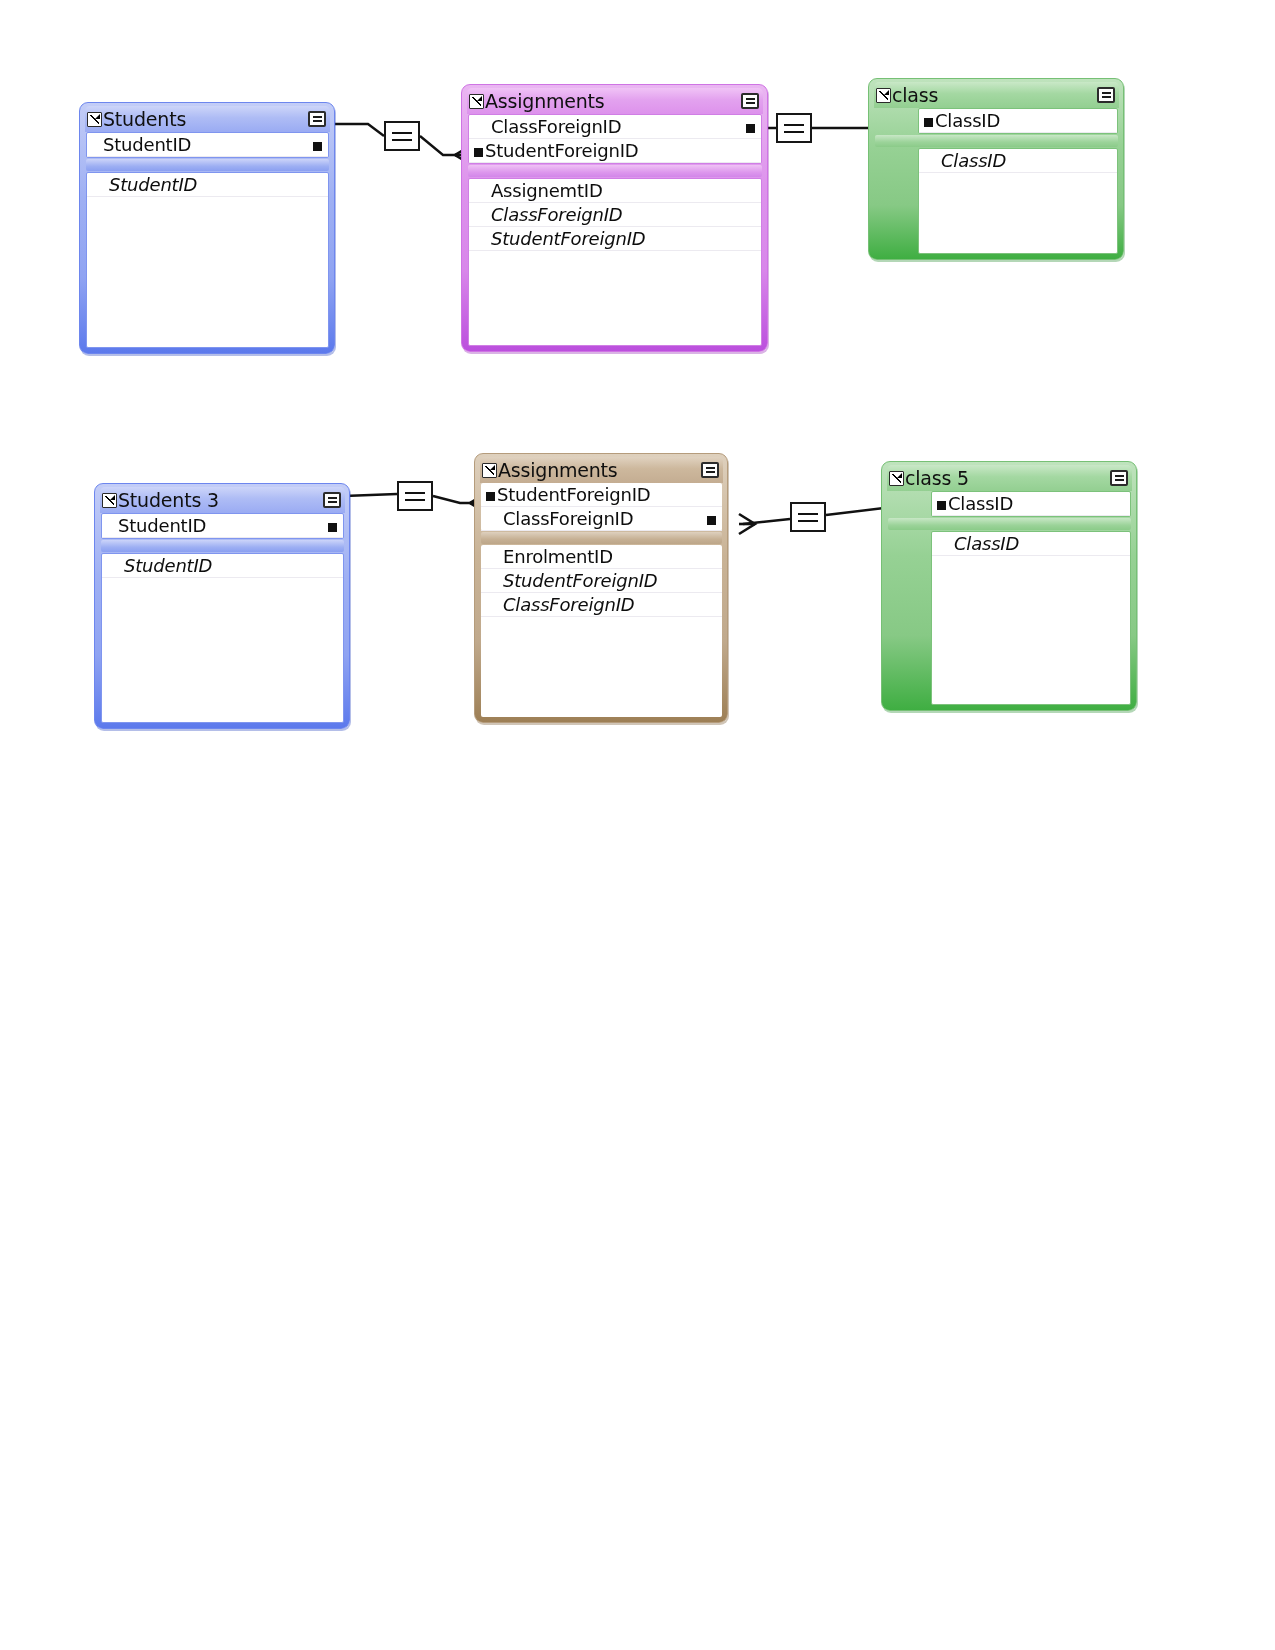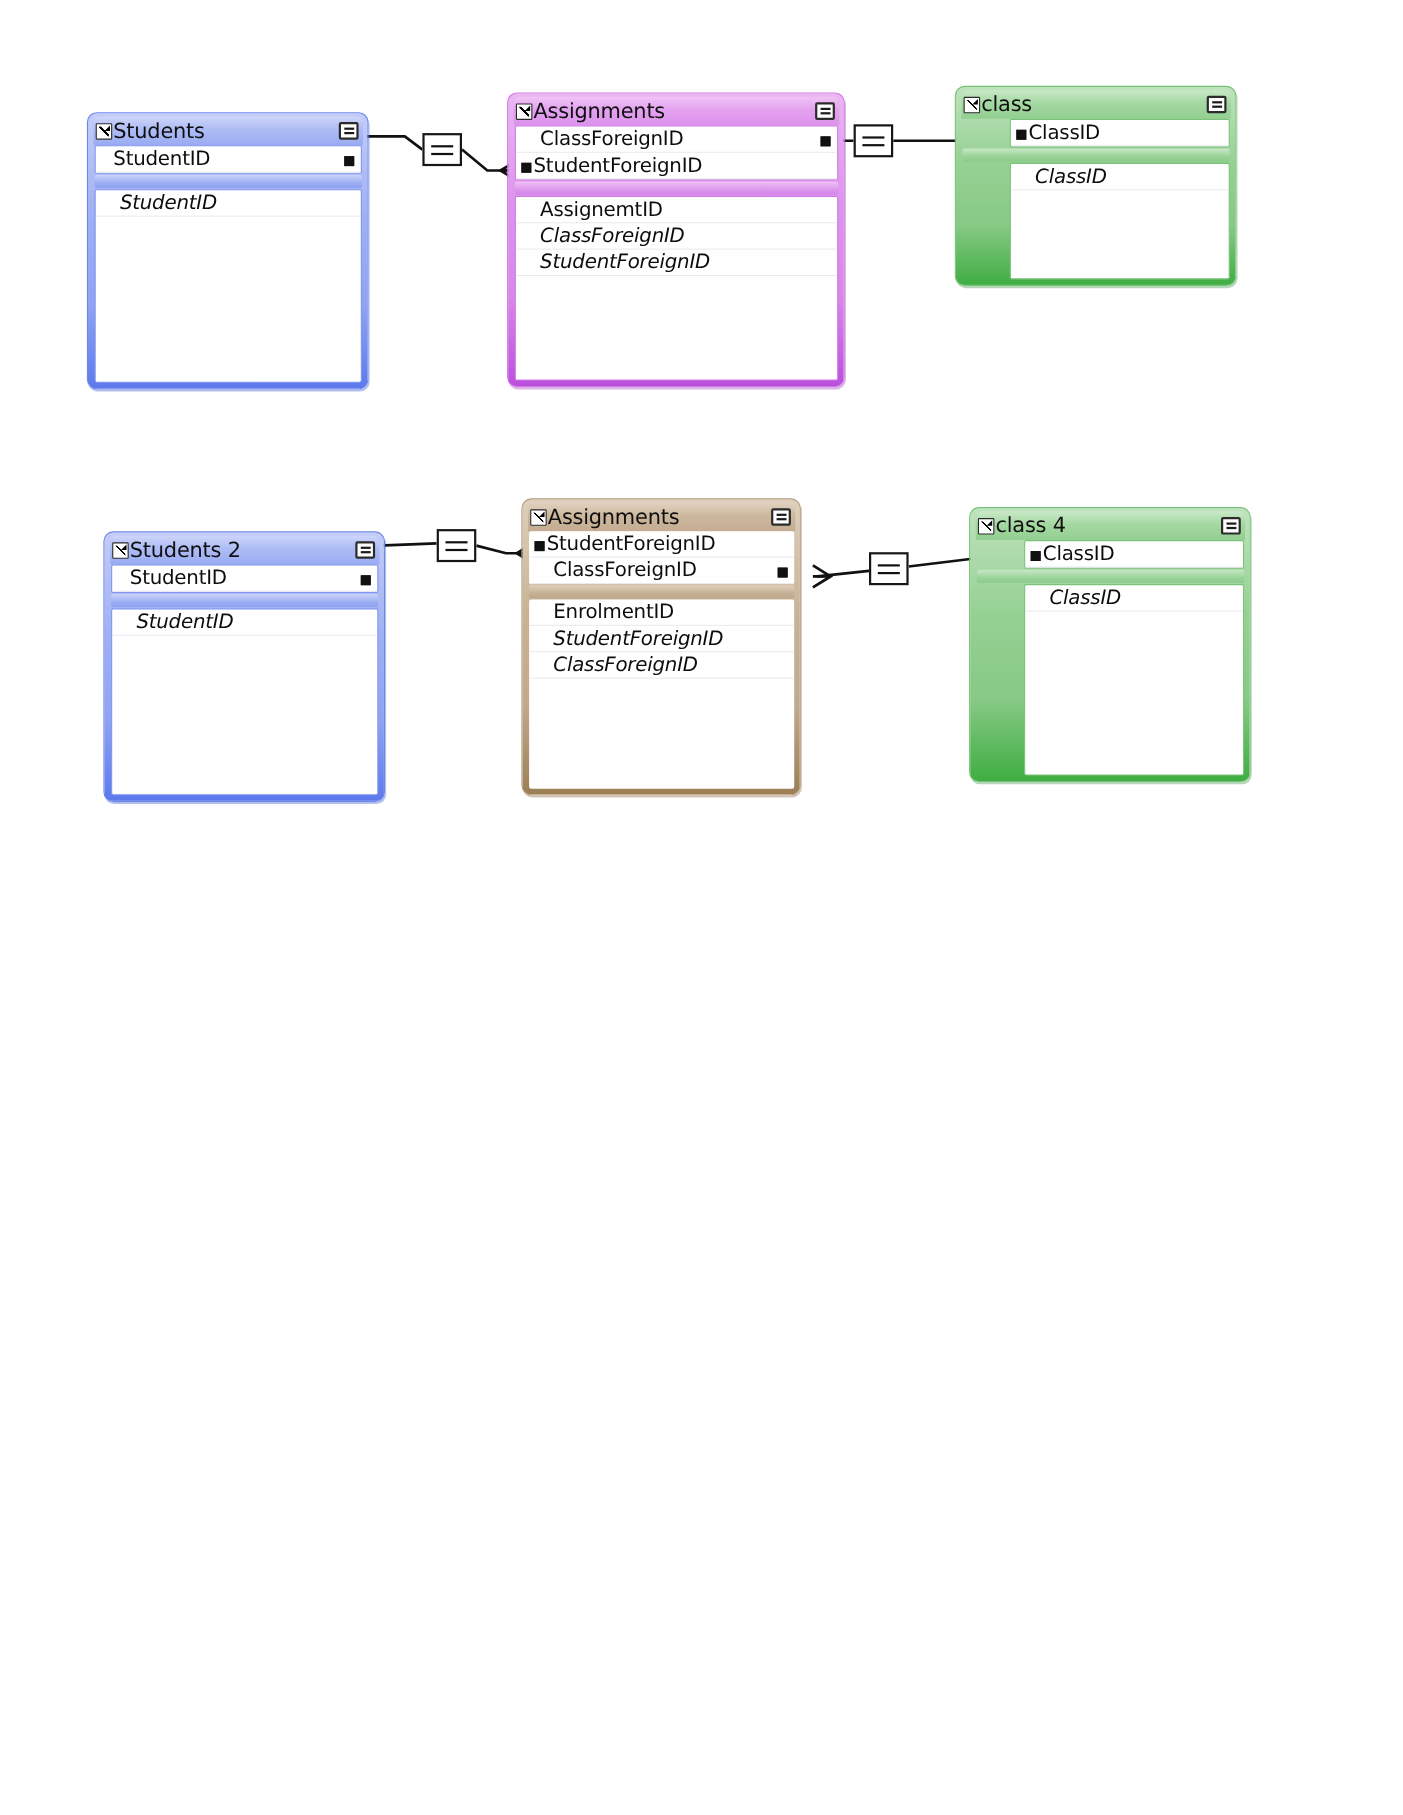--- a/index.html
+++ b/index.html
@@ -375,21 +375,21 @@
       </div>
     </div>
   </div>
 
   <div class="entity theme-blue" style="left:94px; top:447px; width:256px; height:246px;">
     <div class="inner" style="display:flex; flex-direction:column;">
       <div class="titlebar">
         <span class="expand-icon">
             <span class="head"></span>
           </span>
-        <span class="title-text">Students 2</span>
+        <span class="title-text">Students 3</span>
         <span class="menu-icon">
             <i></i>
             <i></i>
           </span>
       </div>
       <div class="keypanel">
         <div class="field">
           <span>StudentID</span>
           <span class="pk-right"></span>
         </div>
@@ -439,21 +439,21 @@
       </div>
     </div>
   </div>
 
   <div class="entity theme-green" style="left:881px; top:461px; width:256px; height:250px;">
     <div class="inner" style="display:flex; flex-direction:column;">
       <div class="titlebar">
         <span class="expand-icon">
             <span class="head"></span>
           </span>
-        <span class="title-text">class 4</span>
+        <span class="title-text">class 5</span>
         <span class="menu-icon">
             <i></i>
             <i></i>
           </span>
       </div>
       <div class="keypanel">
         <div class="field">
           <span class="pk-left"></span>
           <span>ClassID</span>
         </div>

